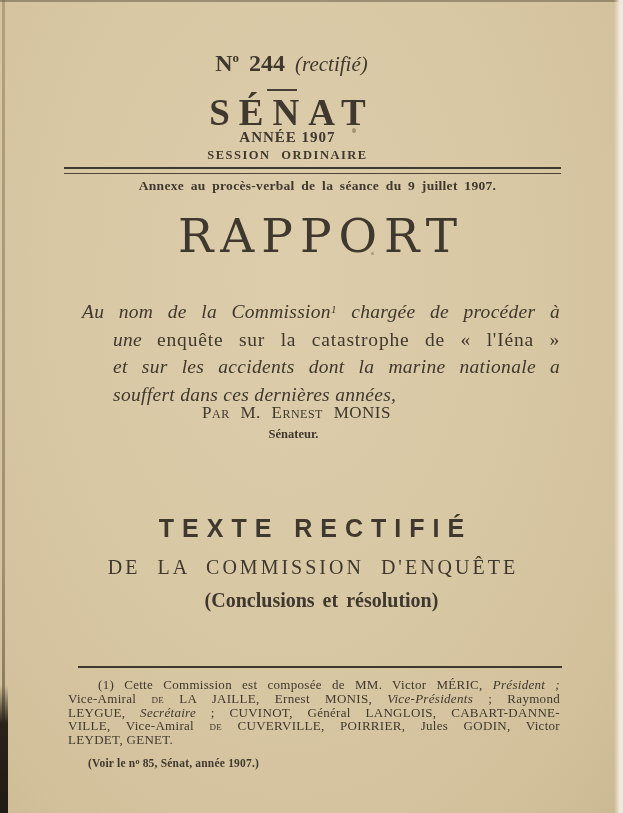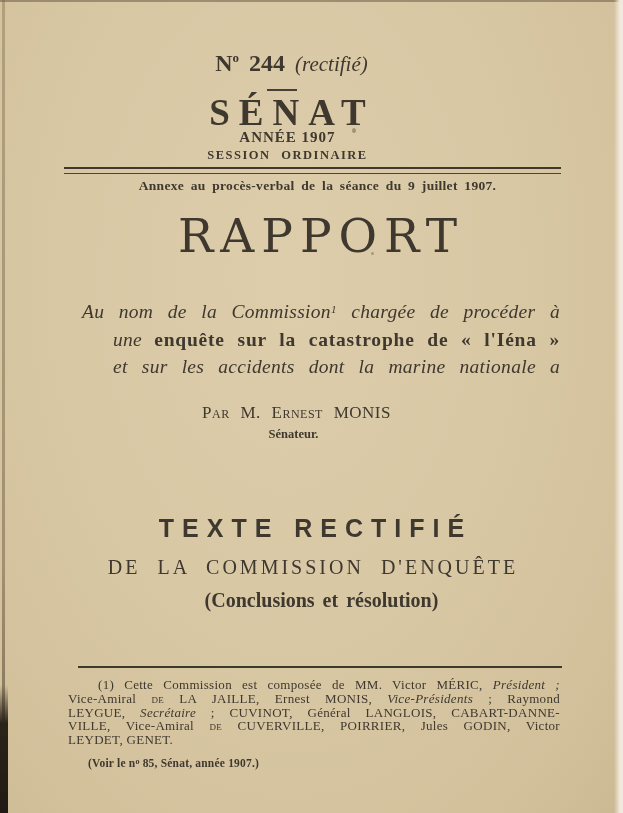--- a/index.html
+++ b/index.html
@@ -37,21 +37,21 @@
   .annexe{top:179px;font-size:13.5px;font-weight:bold;word-spacing:3px;letter-spacing:.3px;transform:translateX(6px);}
 
   .rapport{top:211px;font-size:47px;letter-spacing:7px;text-indent:7px;font-family:"DejaVu Serif","Liberation Serif",serif;transform:translateX(6px);}
   .fait{top:276px;font-size:9.5px;font-weight:bold;letter-spacing:2px;}
 
   .cit{position:absolute;top:296px;left:113px;width:447px;
     font-size:19.5px;line-height:27.5px;font-style:italic;letter-spacing:.3px;}
   .cit-line{text-align:justify;text-align-last:justify;text-justify:inter-word;}
   .cit-line.first{margin-left:-31px;width:478px;font-style:italic;}
   .cit-line.last{text-align-last:left;}
-  .cit .b{font-style:normal;font-weight:bold;letter-spacing:.8px;}
+  .cit .b{font-style:normal;font-weight:normal;letter-spacing:.8px;}
   .cit .sup{font-size:11px;vertical-align:5px;}
 
   .par-line{top:404px;font-size:17px;word-spacing:6px;letter-spacing:.5px;transform:translateX(-15px);}
   .sc{font-variant:small-caps;text-align:right;}
   .senateur{top:428px;font-size:12.5px;font-weight:bold;transform:translateX(-18px);}
 
   .texte-rect{top:515px;font-size:25px;font-weight:bold;letter-spacing:8px;text-indent:8px;
     font-family:"Liberation Sans","DejaVu Sans",sans-serif;}
   .commission{top:557px;font-size:20px;letter-spacing:3px;word-spacing:9px;text-indent:3px;}
   .conclusions{top:590px;font-size:20px;font-weight:bold;word-spacing:3px;margin-left:20px;}
@@ -87,20 +87,21 @@
   <div class="dbl-rule"></div>
 
   <div class="c annexe">Annexe au procès-verbal de la séance du 9 juillet 1907.</div>
 
   <div class="c rapport">RAPPORT</div>
 
   <div class="cit">
     <div class="cit-line first"><span>Au nom de la Commission</span><span class="sup">1</span><span> chargée de procéder à</span></div>
     <div class="cit-line"><span>une </span><span class="b">enquête sur la catastrophe de « l'Iéna »</span></div>
     <div class="cit-line">et sur les accidents dont la marine nationale a</div>
+    <div class="cit-line last">souffert dans ces dernières années,</div>
   </div>
 
   <div class="c par-line"><span class="sc">Par</span><span> M. </span><span class="sc">Ernest</span><span> MONIS</span></div>
   <div class="c senateur">Sénateur.</div>
 
   <div class="c texte-rect">TEXTE RECTIFIÉ</div>
   <div class="c commission">DE LA COMMISSION D'ENQUÊTE</div>
   <div class="c conclusions">(Conclusions et résolution)</div>
 
   <div class="fn-rule"></div>

